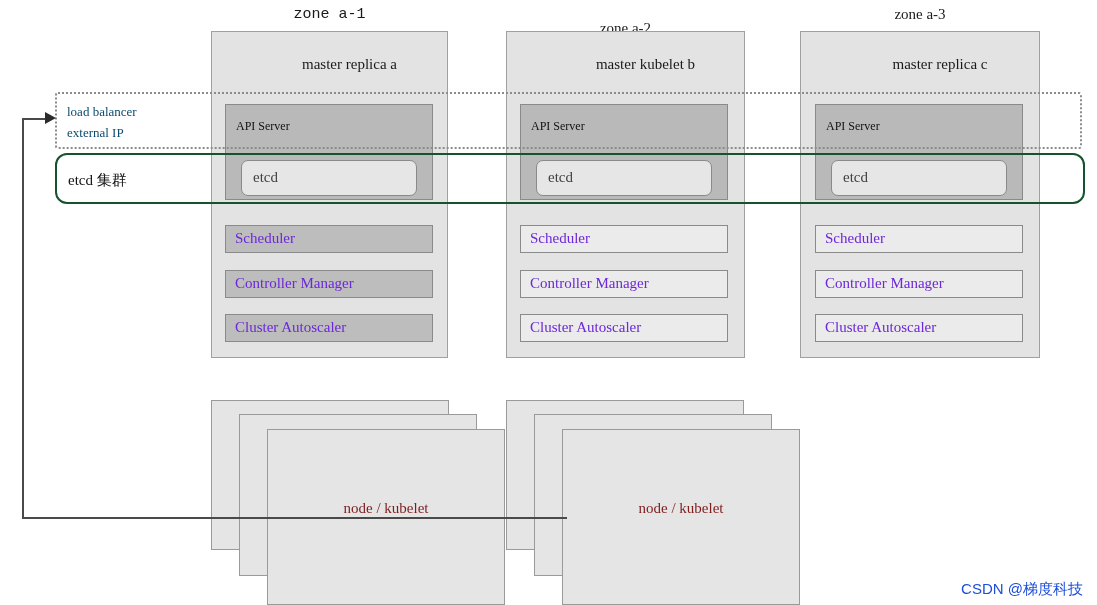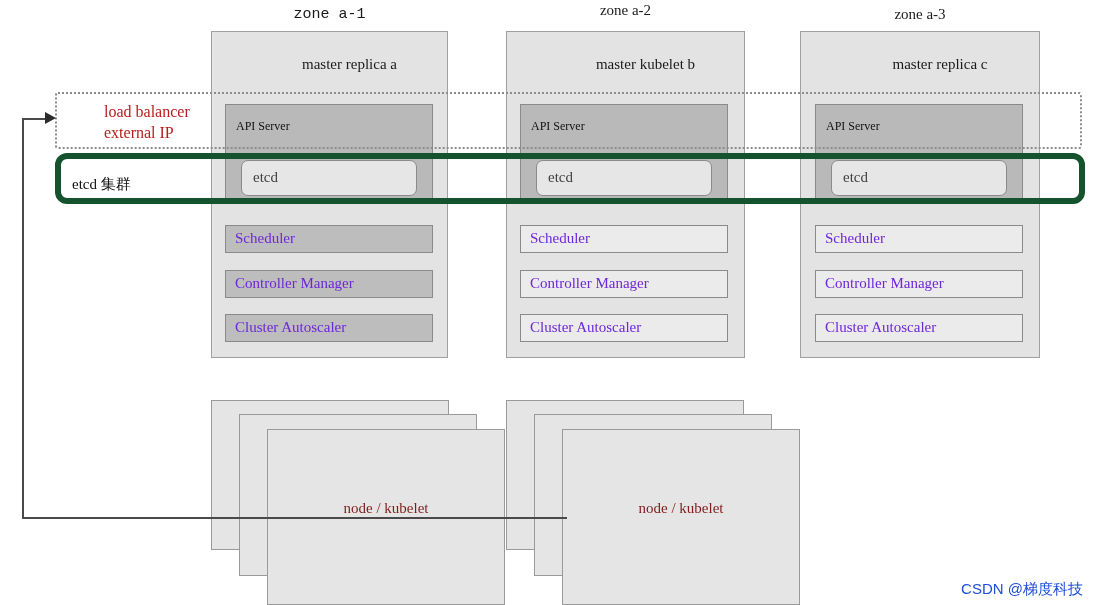--- a/index.html
+++ b/index.html
@@ -99,29 +99,28 @@
     position: absolute;
     border: 2px dotted #8c8c8c;
     background: transparent;
     box-sizing: border-box;
     border-radius: 3px;
   }
   .lb-label {
     position: absolute;
     left: 10px;
     top: 7px;
-    font-size: 16px;
+    font-size: 13px;
     line-height: 21px;
-    color: #b91c1c;
+    color: #0c4a6e;
     white-space: pre-line;
-    margin-left: 37px;
   }
   .etcd-cluster-box {
     position: absolute;
-    border: 6px solid #14532d;
+    border: 2px solid #14532d;
     border-radius: 12px;
     background: transparent;
     box-sizing: border-box;
   }
   .etcd-cluster-label {
     position: absolute;
     left: 11px;
     top: 16px;
     font-size: 15px;
     color: #111111;
@@ -172,21 +171,21 @@
     font-family: "Liberation Sans", sans-serif;
     white-space: nowrap;
   }
 </style>
 </head>
 <body>
 
 <div id="canvas">
 
   <div class="zone-label" style="left:211px; top:6px; width:237px;font-family:Liberation Mono, monospace;">zone a-1</div>
-  <div class="zone-label" style="left:506px; top:2px; width:239px;">zone a-2</div>
+  <div class="zone-label" style="left:506px; top:20px; width:239px;">zone a-2</div>
   <div class="zone-label" style="left:800px; top:6px; width:240px;">zone a-3</div>
 
   <div class="zone-card" style="left:211px; top:31px; width:237px; height:327px;">
     <div class="zone-card-title">master replica a</div>
   </div>
 
   <div class="api-server" style="left:225px; top:104px; width:208px; height:96px;">
     <div class="api-server-label">API Server</div>
   </div>
   <div class="etcd-box" style="left:241px; top:160px; width:176px; height:36px;">

